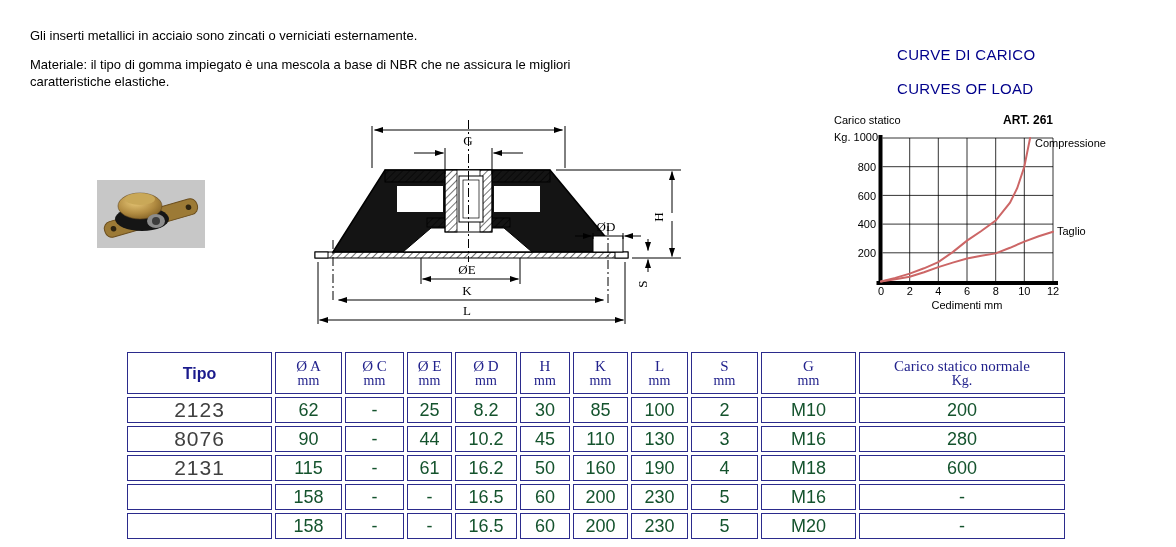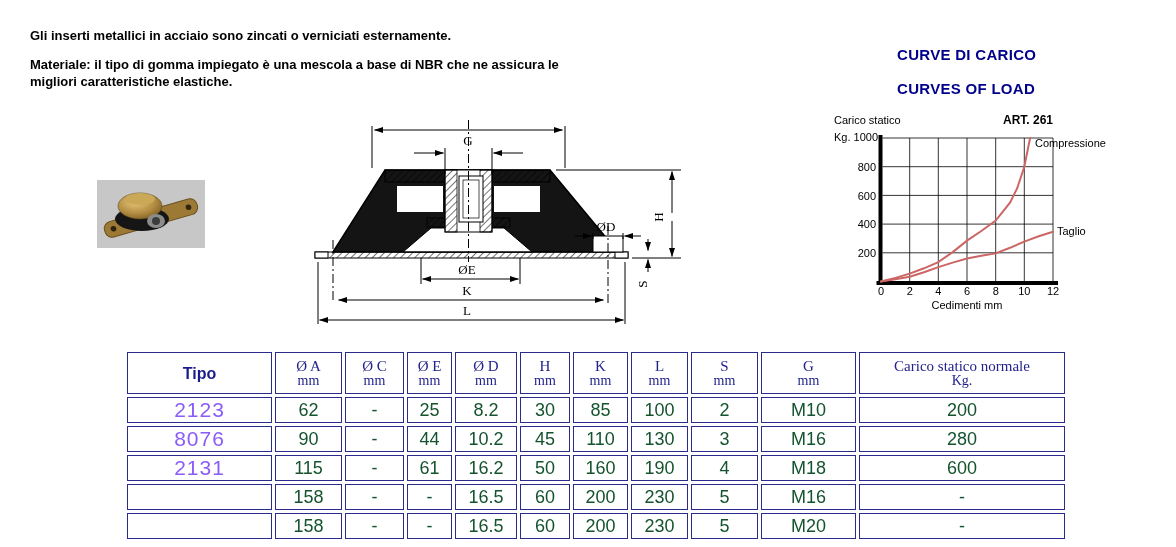--- a/index.html
+++ b/index.html
@@ -3,24 +3,24 @@
 <meta charset="utf-8">
 <style>
   html,body{margin:0;padding:0;}
   body{
     width:1176px;height:547px;position:relative;background:#ffffff;
     font-family:"Liberation Sans","DejaVu Sans",sans-serif;color:#000;
     overflow:hidden;
   }
   .abs{position:absolute;}
   
-  #notes{left:30px;top:28px;width:548px;font-size:13px;line-height:1.26;font-weight:bold;}
+  #notes{left:30px;top:28px;width:548px;font-size:13px;line-height:1.26;}
   #notes p{margin:0 0 13px 0;}
   
-  .load-title{left:897px;font-size:15px;font-weight:bold;color:#00008B;letter-spacing:.3px;}
+  .load-title{left:897px;font-size:15px;font-weight:normal;color:#00008B;letter-spacing:.3px;}
   #title-it{top:46px;}
   #title-en{top:80px;}
   
   #chart-svg{left:830px;top:112px;}
   #chart-svg text{font-family:"Liberation Sans","DejaVu Sans",sans-serif;}
   .tick{font-size:11px;fill:#000;}
   .chart-note{font-size:11px;fill:#000;}
   .art{font-size:12px;font-weight:bold;fill:#000;}
   .grid{stroke:#000;stroke-width:0.8;}
   .curve{fill:none;stroke-width:2;stroke-linecap:round;}
@@ -35,21 +35,21 @@
     grid-template-columns:145px 67px 59px 45px 62px 50px 55px 57px 67px 95px 206px;
   }
   .th,.tc{border:1px solid #2b2b8c;display:flex;align-items:center;justify-content:center;background:#fff;}
   .th{height:40px;flex-direction:column;
       font-family:"Liberation Serif","DejaVu Serif",serif;color:#22228c;}
   .th .h1{font-size:15px;line-height:15px;text-align:right;}
   .th .h2{font-size:14px;line-height:14px;text-align:right;}
   .th .tipo-h{font-family:"Liberation Sans","DejaVu Sans",sans-serif;
       font-size:16px;font-weight:bold;color:#1a1a8c;}
   .tc{height:24px;font-size:18px;color:#14532d;}
-  .tc.tipo{font-size:21px;color:#8b5cf6;letter-spacing:1px;}
+  .tc.tipo{font-size:21px;color:#404040;letter-spacing:1px;}
 </style>
 </head>
 <body>
 
 <div id="notes" class="abs">
   <p>Gli inserti metallici in acciaio sono zincati o verniciati esternamente.</p>
   <p>Materiale: il tipo di gomma  impiegato è una mescola a base di NBR che ne assicura le migliori caratteristiche elastiche.</p>
 </div>
 
 <svg id="photo" class="abs" style="left:95px;top:178px;" width="112" height="72" viewBox="0 0 112 72">

